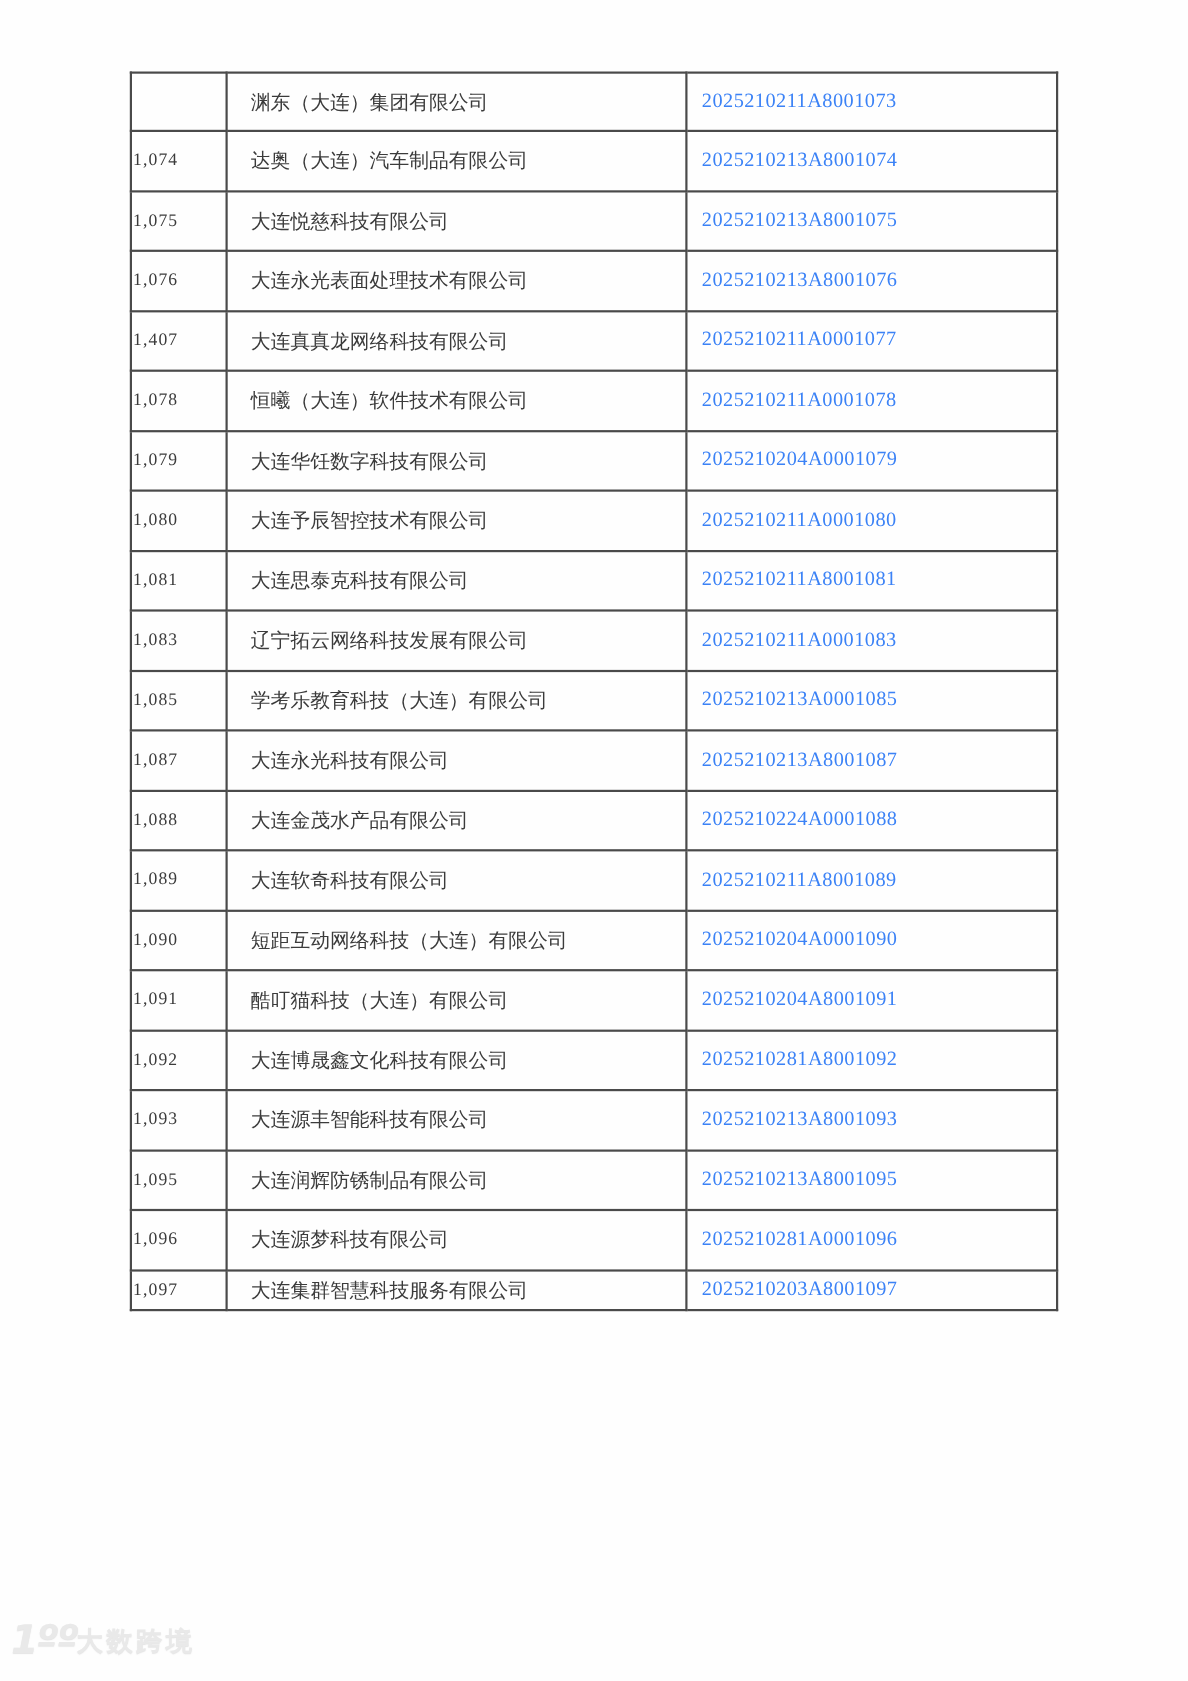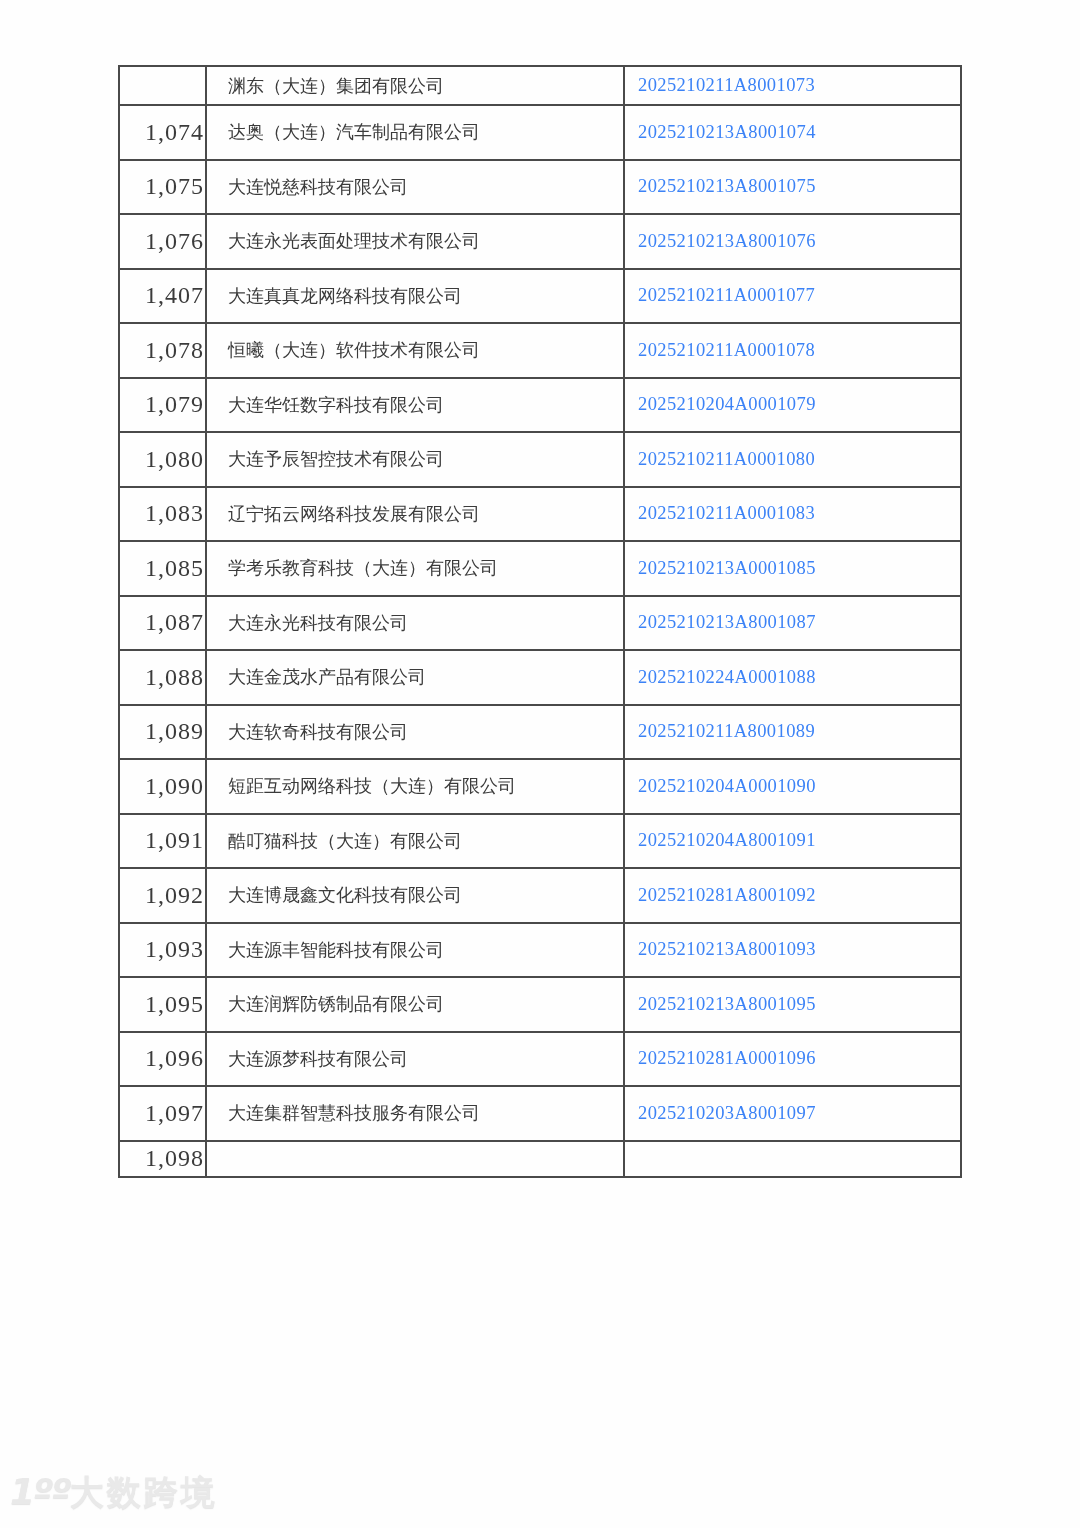--- a/index.html
+++ b/index.html
@@ -29,25 +29,25 @@
   table.company-table col.c-index   { width: 87px; }
   table.company-table col.c-company { width: 418px; }
   table.company-table col.c-code    { width: 337px; }
   table.company-table td {
     border: 2px solid #4a4a4a;
     vertical-align: middle;
     overflow: hidden;
     white-space: nowrap;
   }
   table.company-table tr       { height: 54.5px; }
-  table.company-table tr:first-child { height: 39px; }
+  table.company-table tr:first-child { height: 53px; }
   table.company-table tr:last-child  { height: 36px; }
   td.col-index {
-    text-align: right;
-    font-size: 24px;
+    text-align: left;
+    font-size: 16px;
     letter-spacing: 1px;
     color: #3b3b3b;
   }
   td.col-company {
     padding-left: 21px;
     font-size: 18px;
     color: #3b3b3b;
   }
   td.col-code {
     padding-left: 13px;
@@ -70,21 +70,21 @@
     font-family: "DejaVu Sans", sans-serif;
     font-weight: bold;
     font-style: italic;
     font-size: 36px;
     letter-spacing: -2px;
     line-height: 1;
   }
   .wm-text {
     font-family: "DejaVu Sans", sans-serif;
     font-weight: bold;
-    font-size: 34px;
+    font-size: 24px;
     letter-spacing: 3px;
     line-height: 1;
   }
 </style>
 </head>
 <body>
 
 <div class="table-wrap">
   <table class="company-table">
     <colgroup>
@@ -127,20 +127,25 @@
     <td class="col-index">1,079</td>
     <td class="col-company">大连华饪数字科技有限公司</td>
     <td class="col-code">2025210204A0001079</td>
   </tr>
         <tr>
     <td class="col-index">1,080</td>
     <td class="col-company">大连予辰智控技术有限公司</td>
     <td class="col-code">2025210211A0001080</td>
   </tr>
         <tr>
+    <td class="col-index">1,081</td>
+    <td class="col-company">大连思泰克科技有限公司</td>
+    <td class="col-code">2025210211A8001081</td>
+  </tr>
+        <tr>
     <td class="col-index">1,083</td>
     <td class="col-company">辽宁拓云网络科技发展有限公司</td>
     <td class="col-code">2025210211A0001083</td>
   </tr>
         <tr>
     <td class="col-index">1,085</td>
     <td class="col-company">学考乐教育科技（大连）有限公司</td>
     <td class="col-code">2025210213A0001085</td>
   </tr>
         <tr>
@@ -185,25 +190,20 @@
   </tr>
         <tr>
     <td class="col-index">1,096</td>
     <td class="col-company">大连源梦科技有限公司</td>
     <td class="col-code">2025210281A0001096</td>
   </tr>
         <tr>
     <td class="col-index">1,097</td>
     <td class="col-company">大连集群智慧科技服务有限公司</td>
     <td class="col-code">2025210203A8001097</td>
-  </tr>
-        <tr>
-    <td class="col-index">1,098</td>
-    <td class="col-company"></td>
-    <td class="col-code"></td>
   </tr>
       </tbody>
   </table>
 </div>
 
 <div class="watermark">
   <span class="wm-logo">1ºº</span>
   <span class="wm-text">大数跨境</span>
 </div>
 

